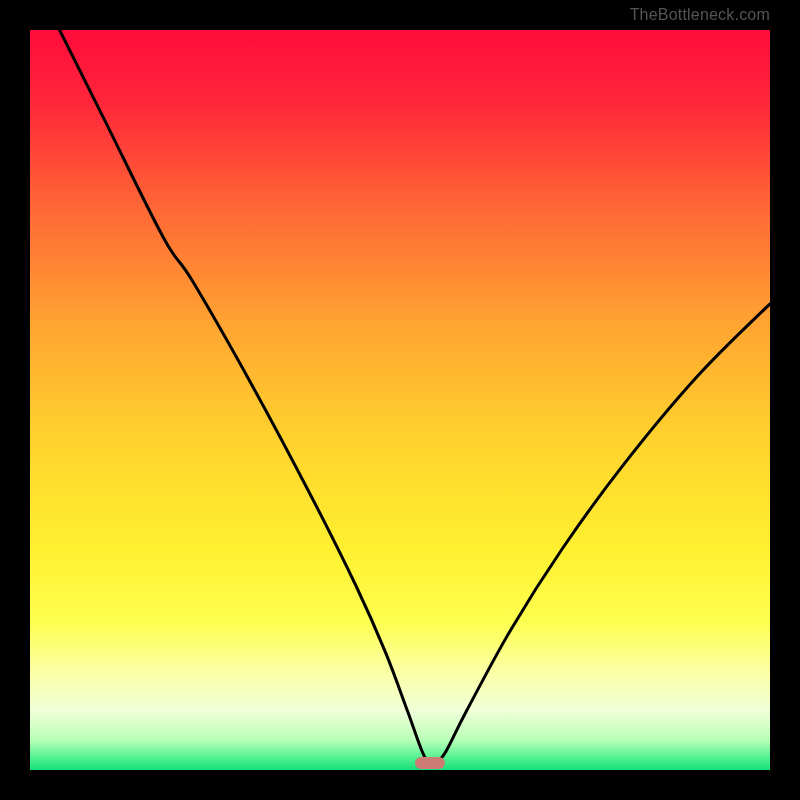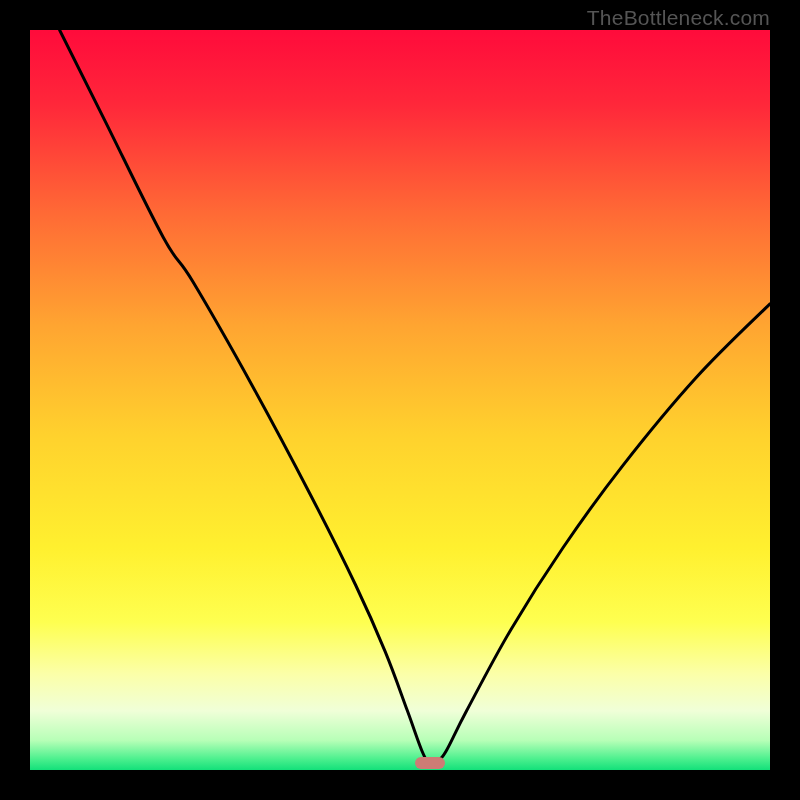--- a/index.html
+++ b/index.html
@@ -29,21 +29,21 @@
   .gradient-bg {
     position: absolute;
     inset: 0;
   }
   .watermark {
     position: absolute;
     top: 6px;
     right: 30px;
     color: #555;
     font-family: Arial, Helvetica, sans-serif;
-    font-size: 21px;
+    font-size: 16px;
     letter-spacing: 0.2px;
   }
   svg.curve {
     position: absolute;
     inset: 0;
   }
   .min-marker {
     position: absolute;
     width: 30px;
     height: 12px;

